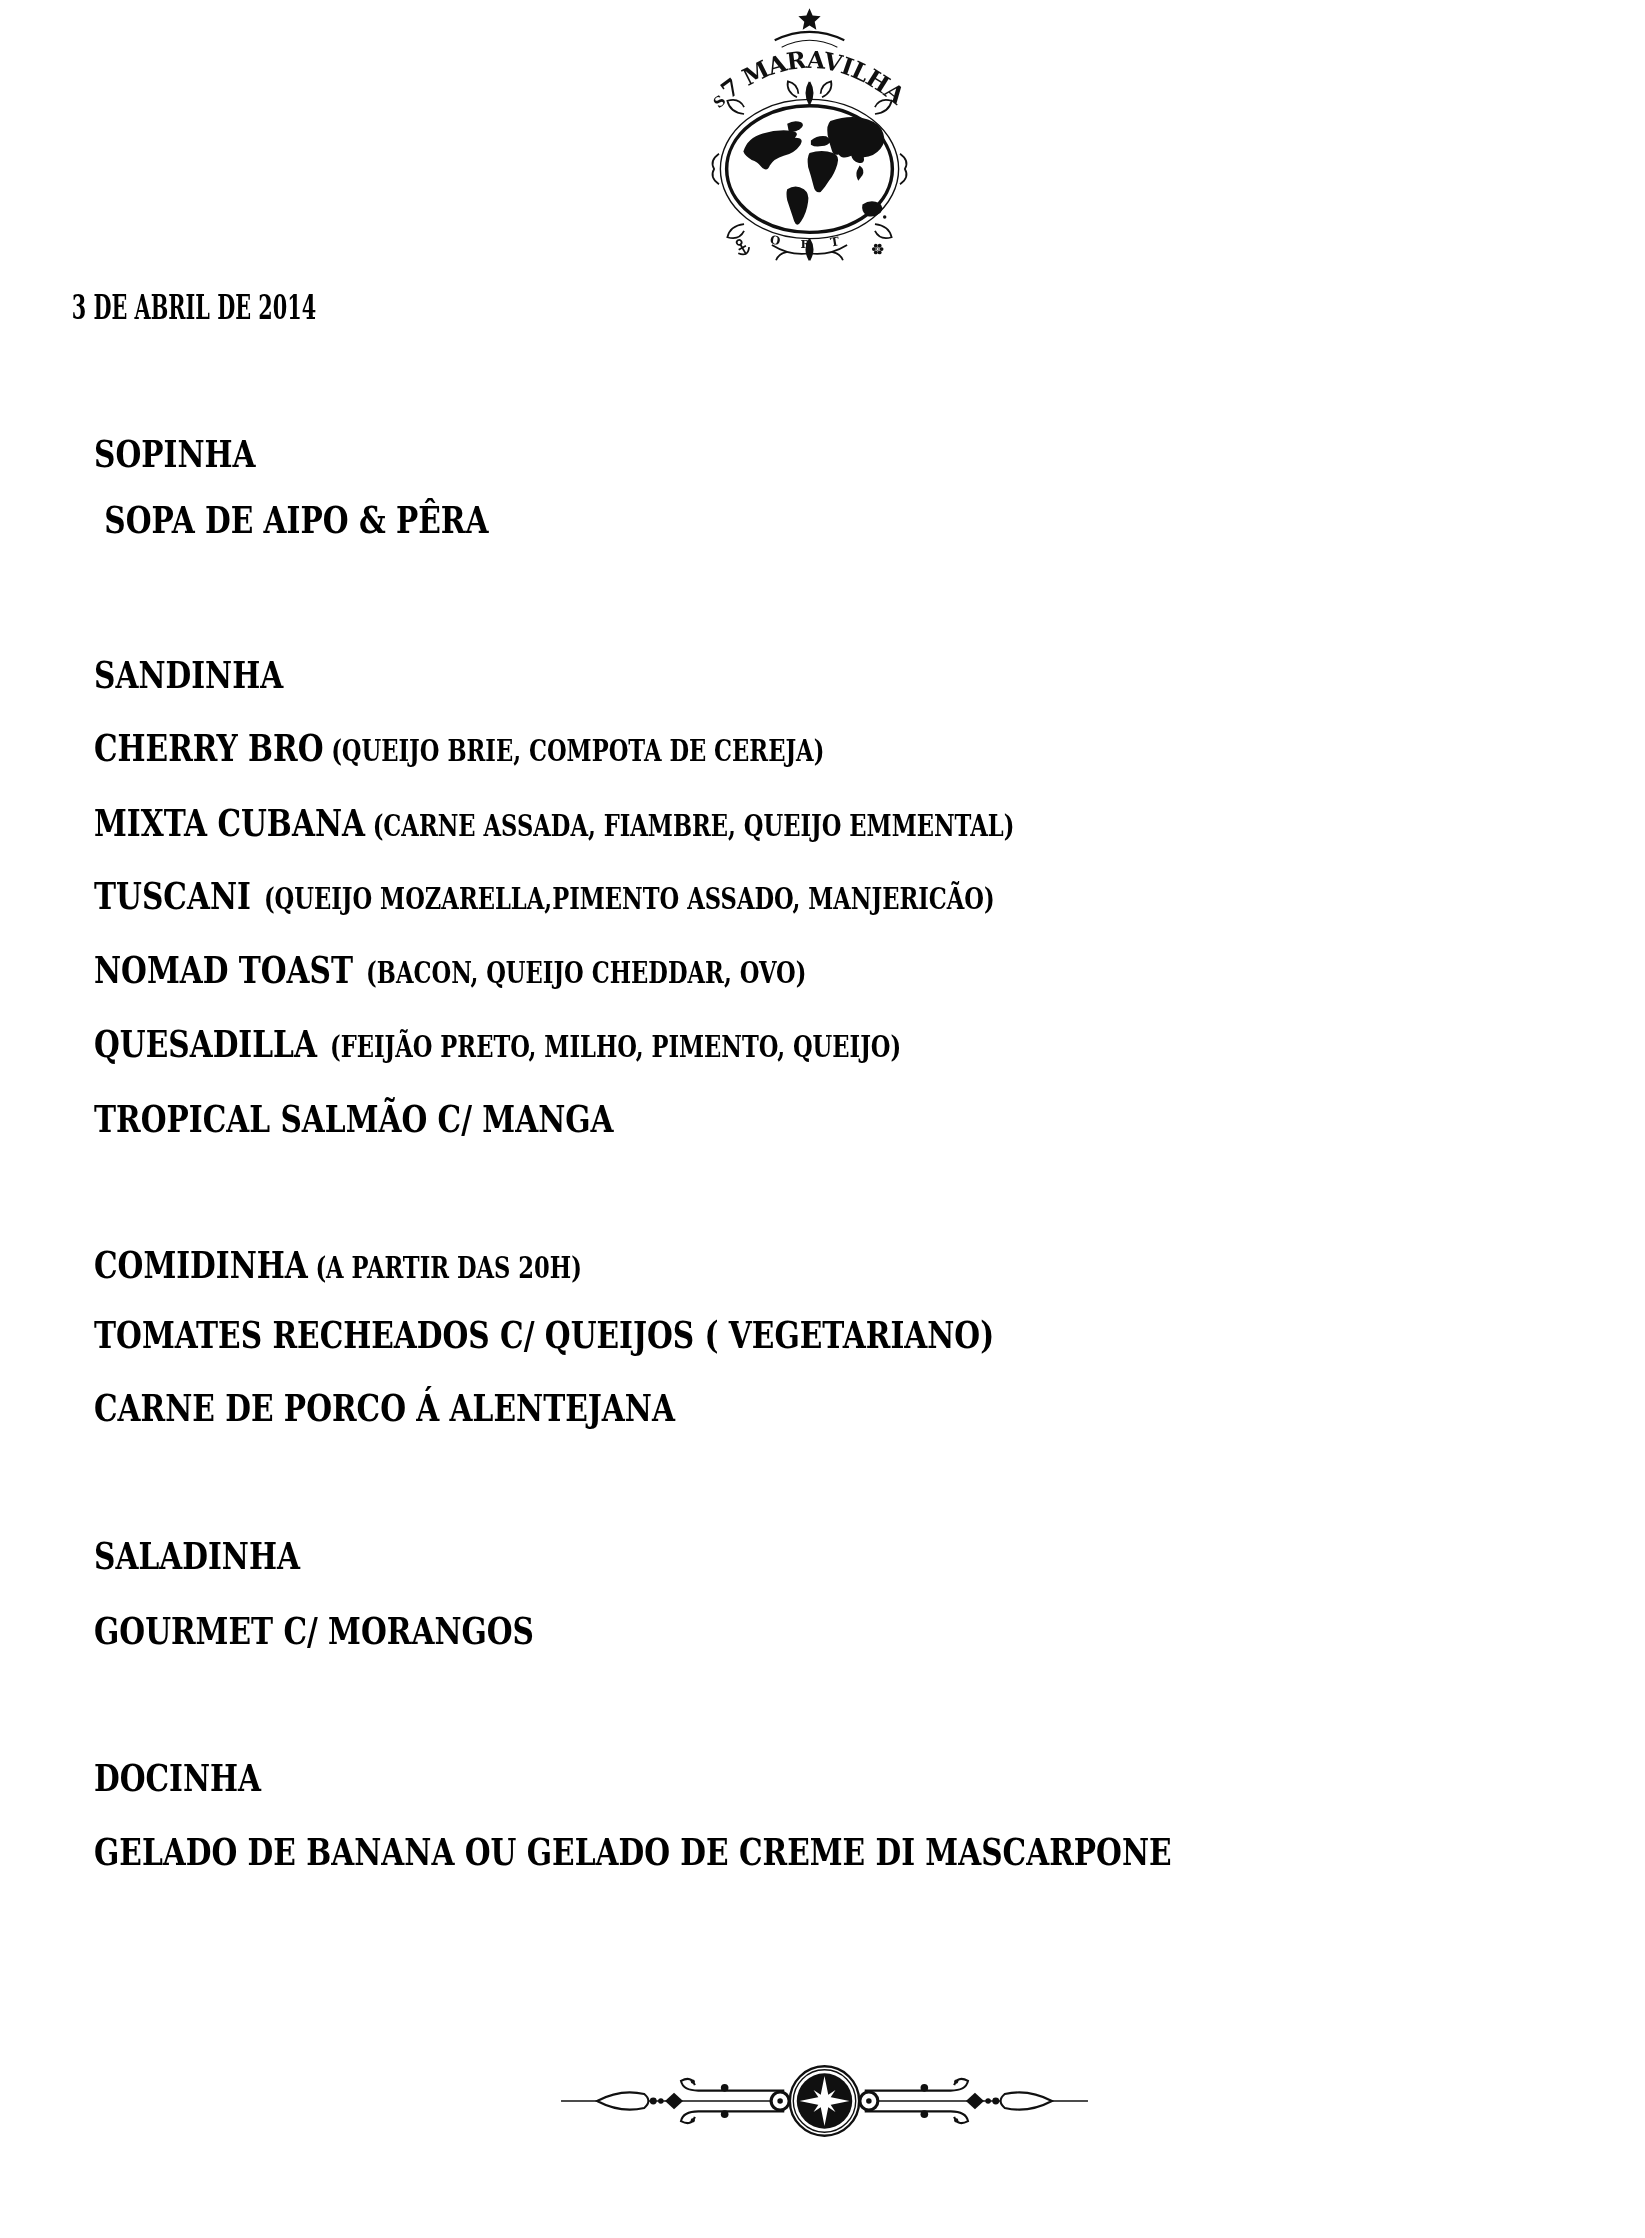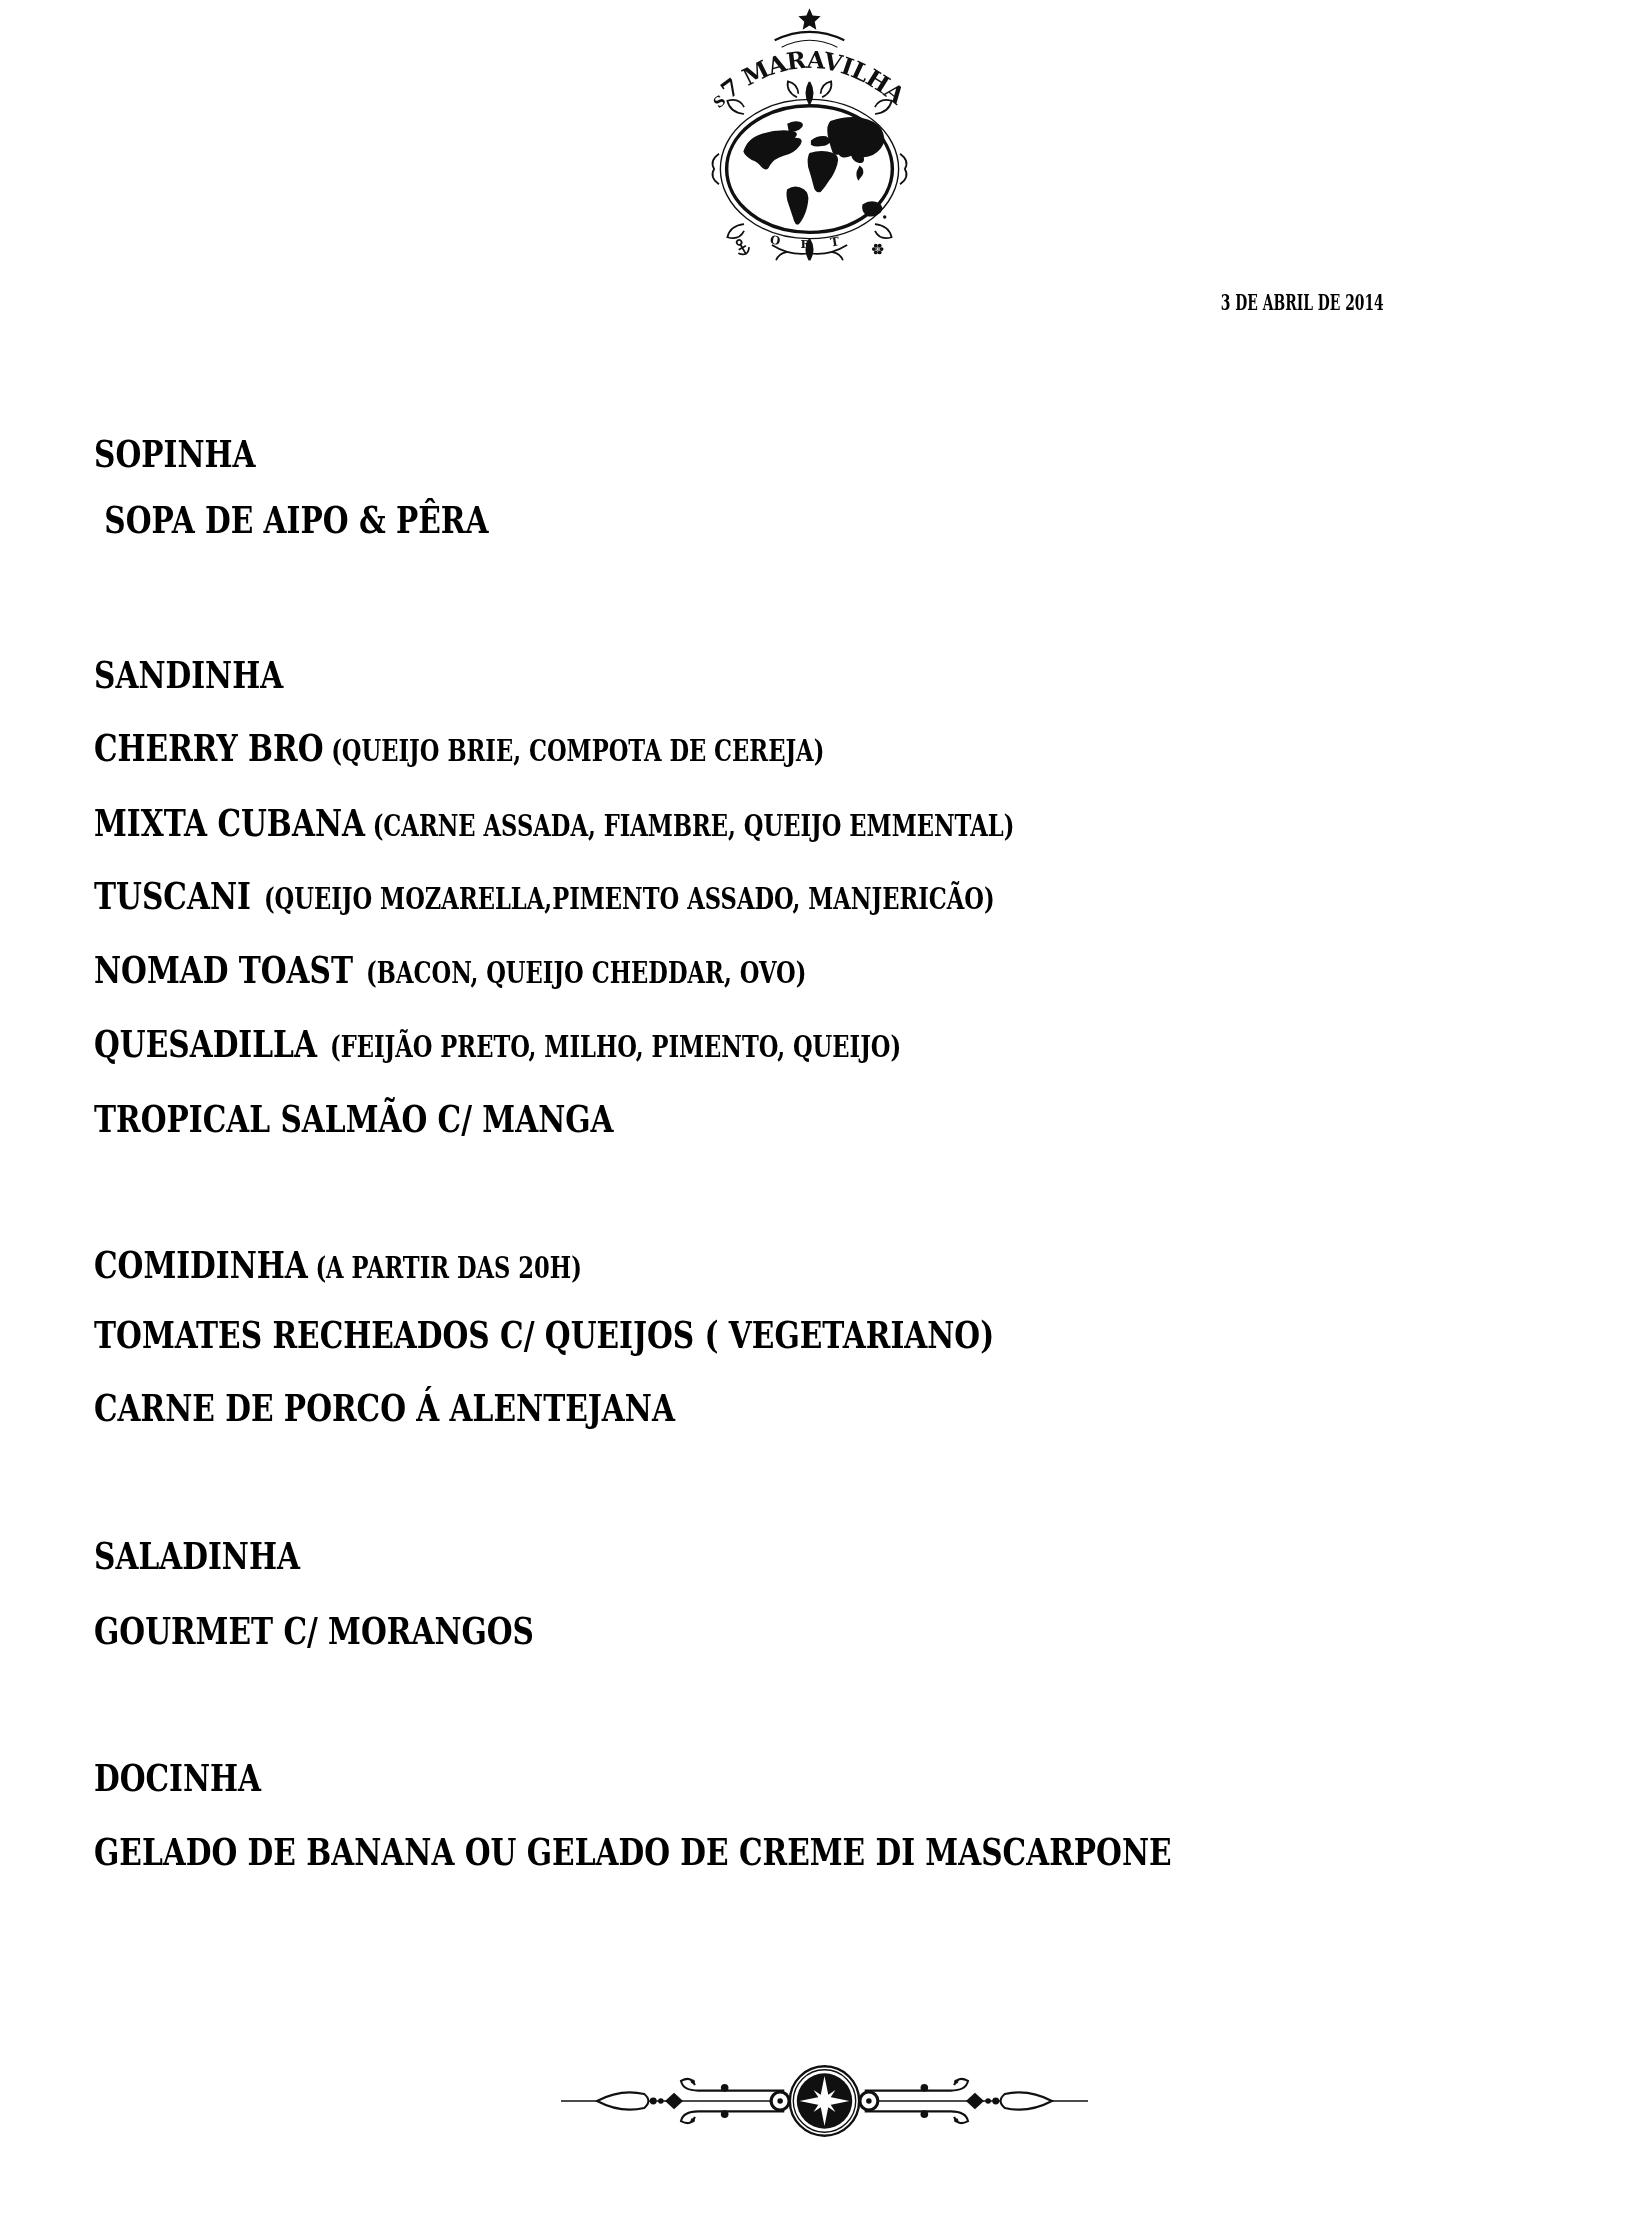--- a/index.html
+++ b/index.html
@@ -2,21 +2,21 @@
 <html style="font-size:11px"><head>
 <meta charset="utf-8">
 <style>
   *{margin:0;padding:0;box-sizing:border-box}
   html,body{background:#ffffff}
   .page{
     position:relative;width:1645px;height:2239px;background:#fff;color:#000;
     font-family:"DejaVu Serif","Liberation Serif",serif;font-weight:bold;overflow:hidden;
   }
   .logo{position:absolute;left:705px;top:4.2px}
-  .date-row{position:absolute;top:291px;left:0;width:1432px;text-align:right;font-size:22px;line-height:1}
+  .date-row{position:absolute;top:291px;left:0;width:1432px;text-align:left;font-size:33px;line-height:1}
   .date-row .t{display:inline-block;transform:scaleX(0.63);white-space:pre}
   .menu-line{
     position:absolute;left:94px;line-height:1;
     transform:scaleX(0.78);transform-origin:0 50%;white-space:nowrap;
   }
   .t-name{font-size:38px;white-space:pre}
   .t-detail{font-size:29px;white-space:pre;margin-left:9.8px}
   .divider{position:absolute;left:560px;top:2049px}
   svg text{font-family:"DejaVu Serif","Liberation Serif",serif;font-weight:bold;fill:#101010}
 </style>

